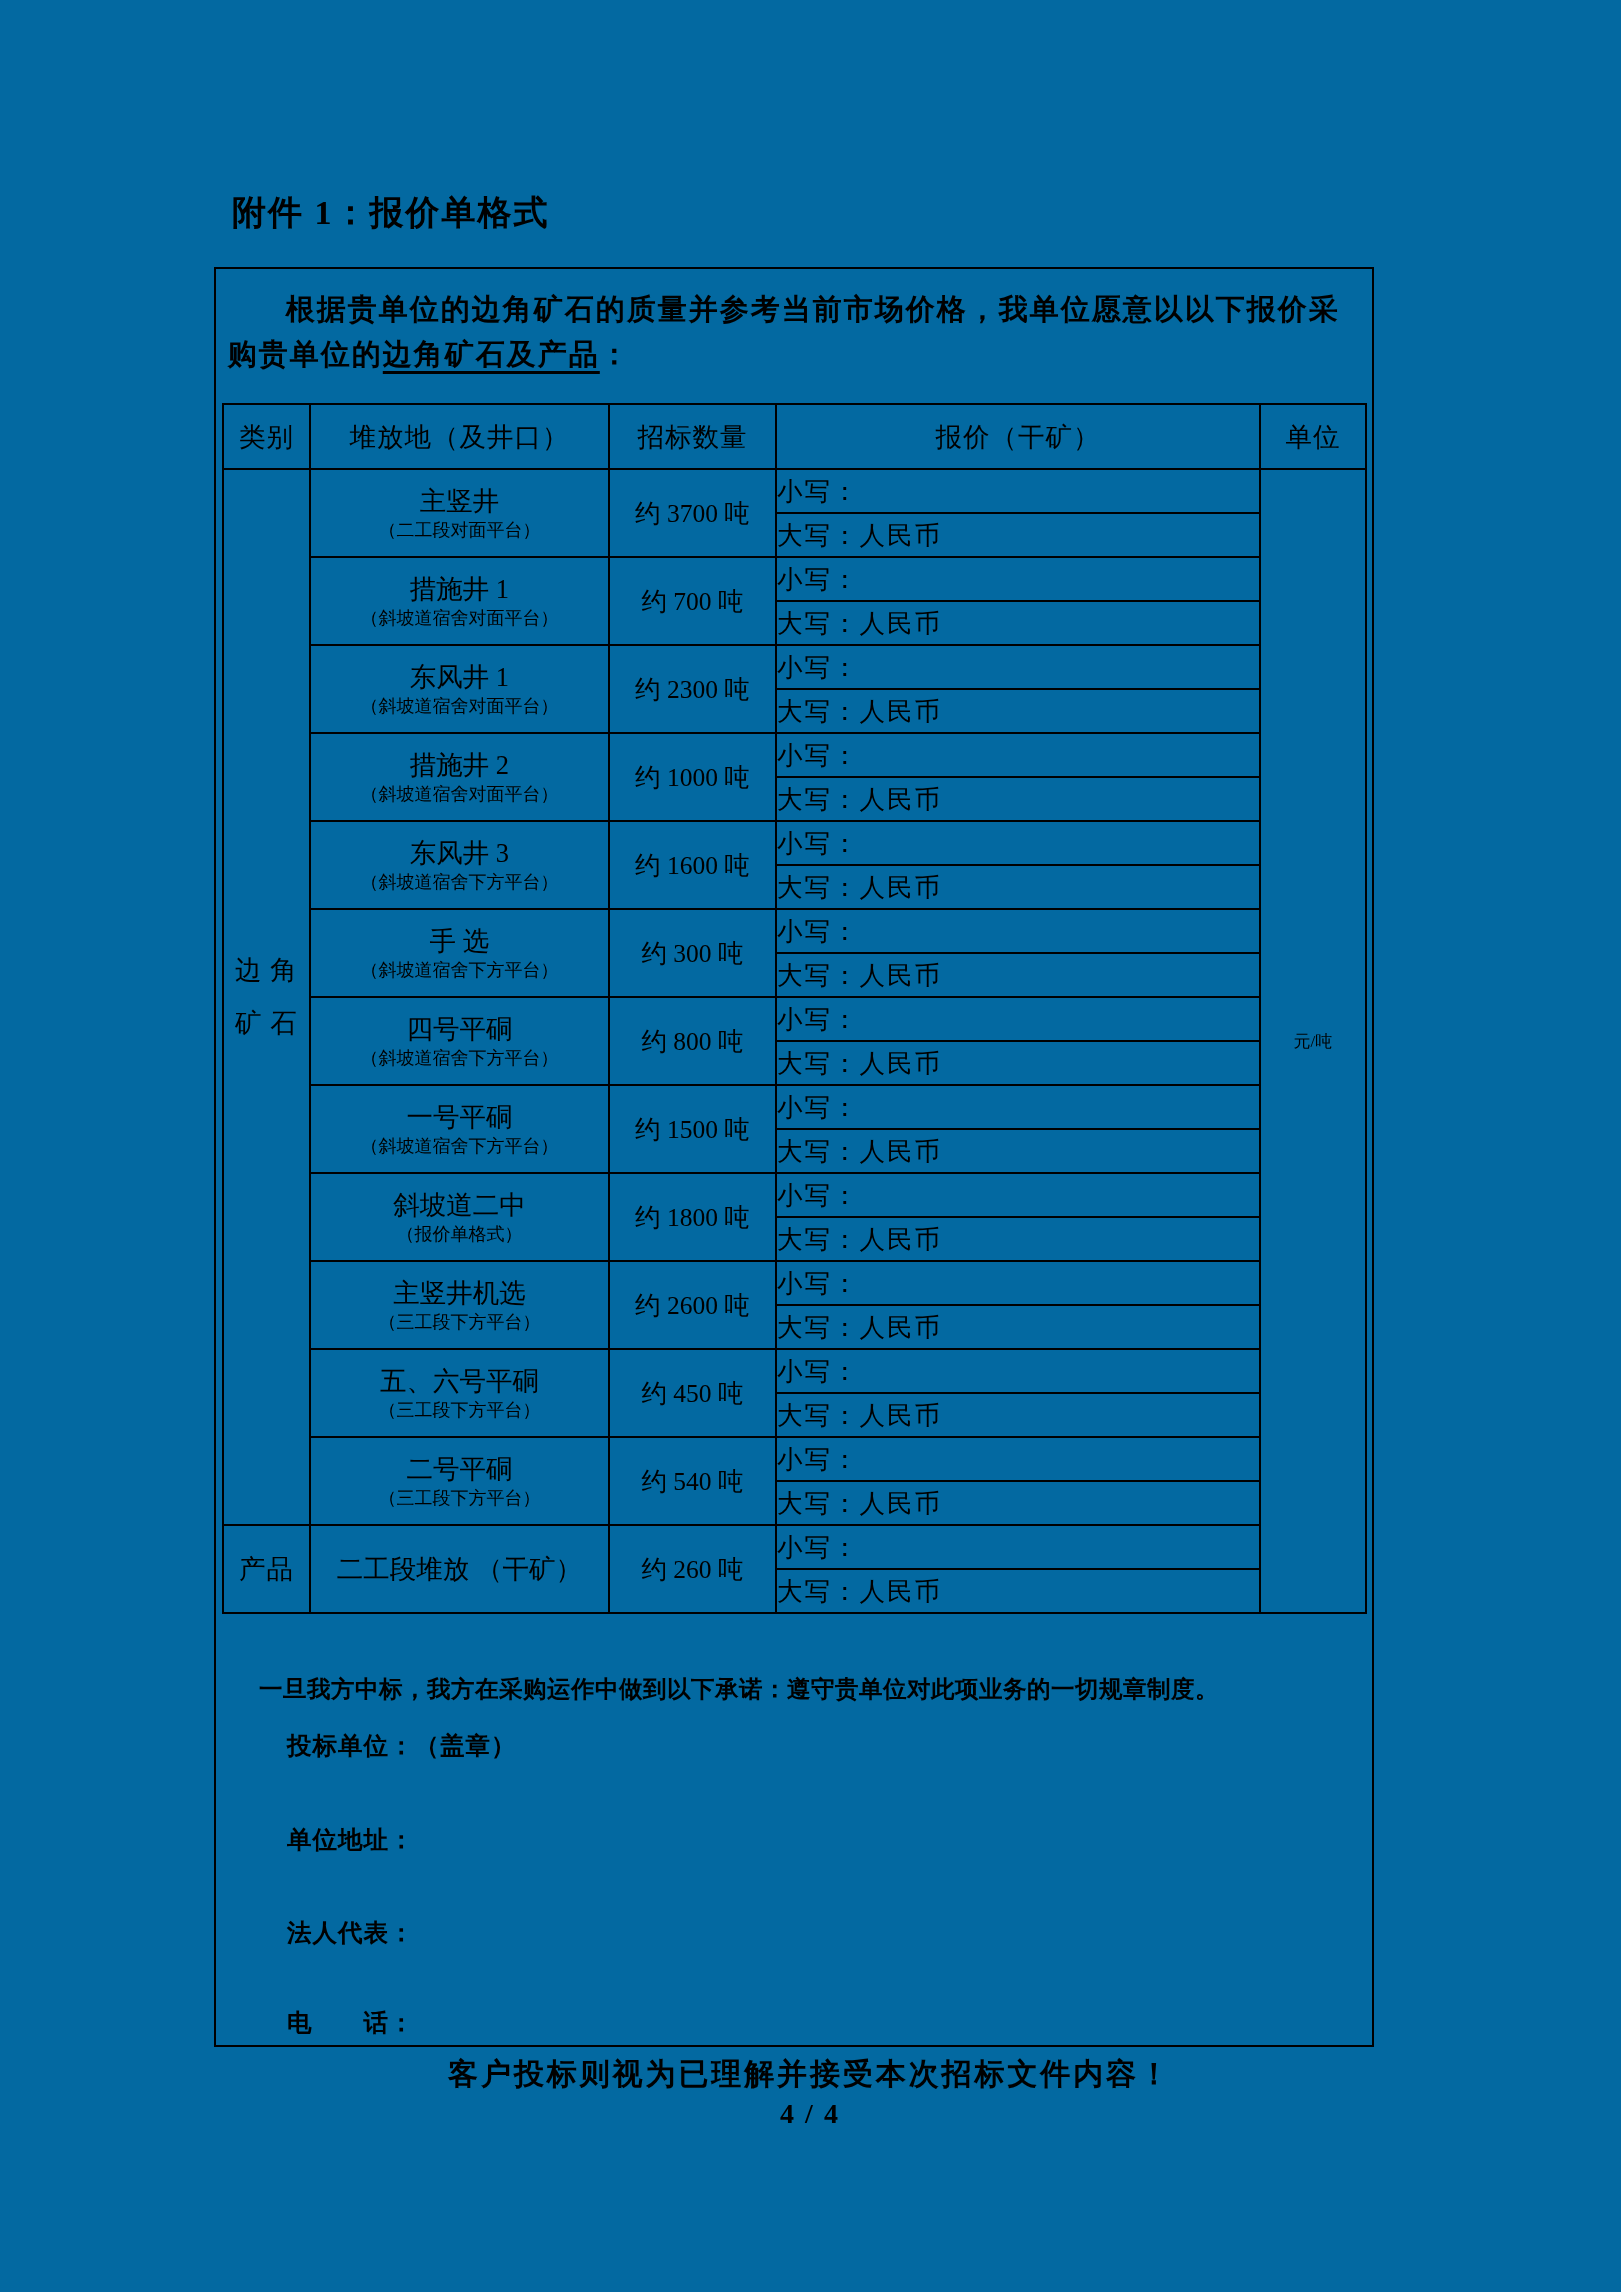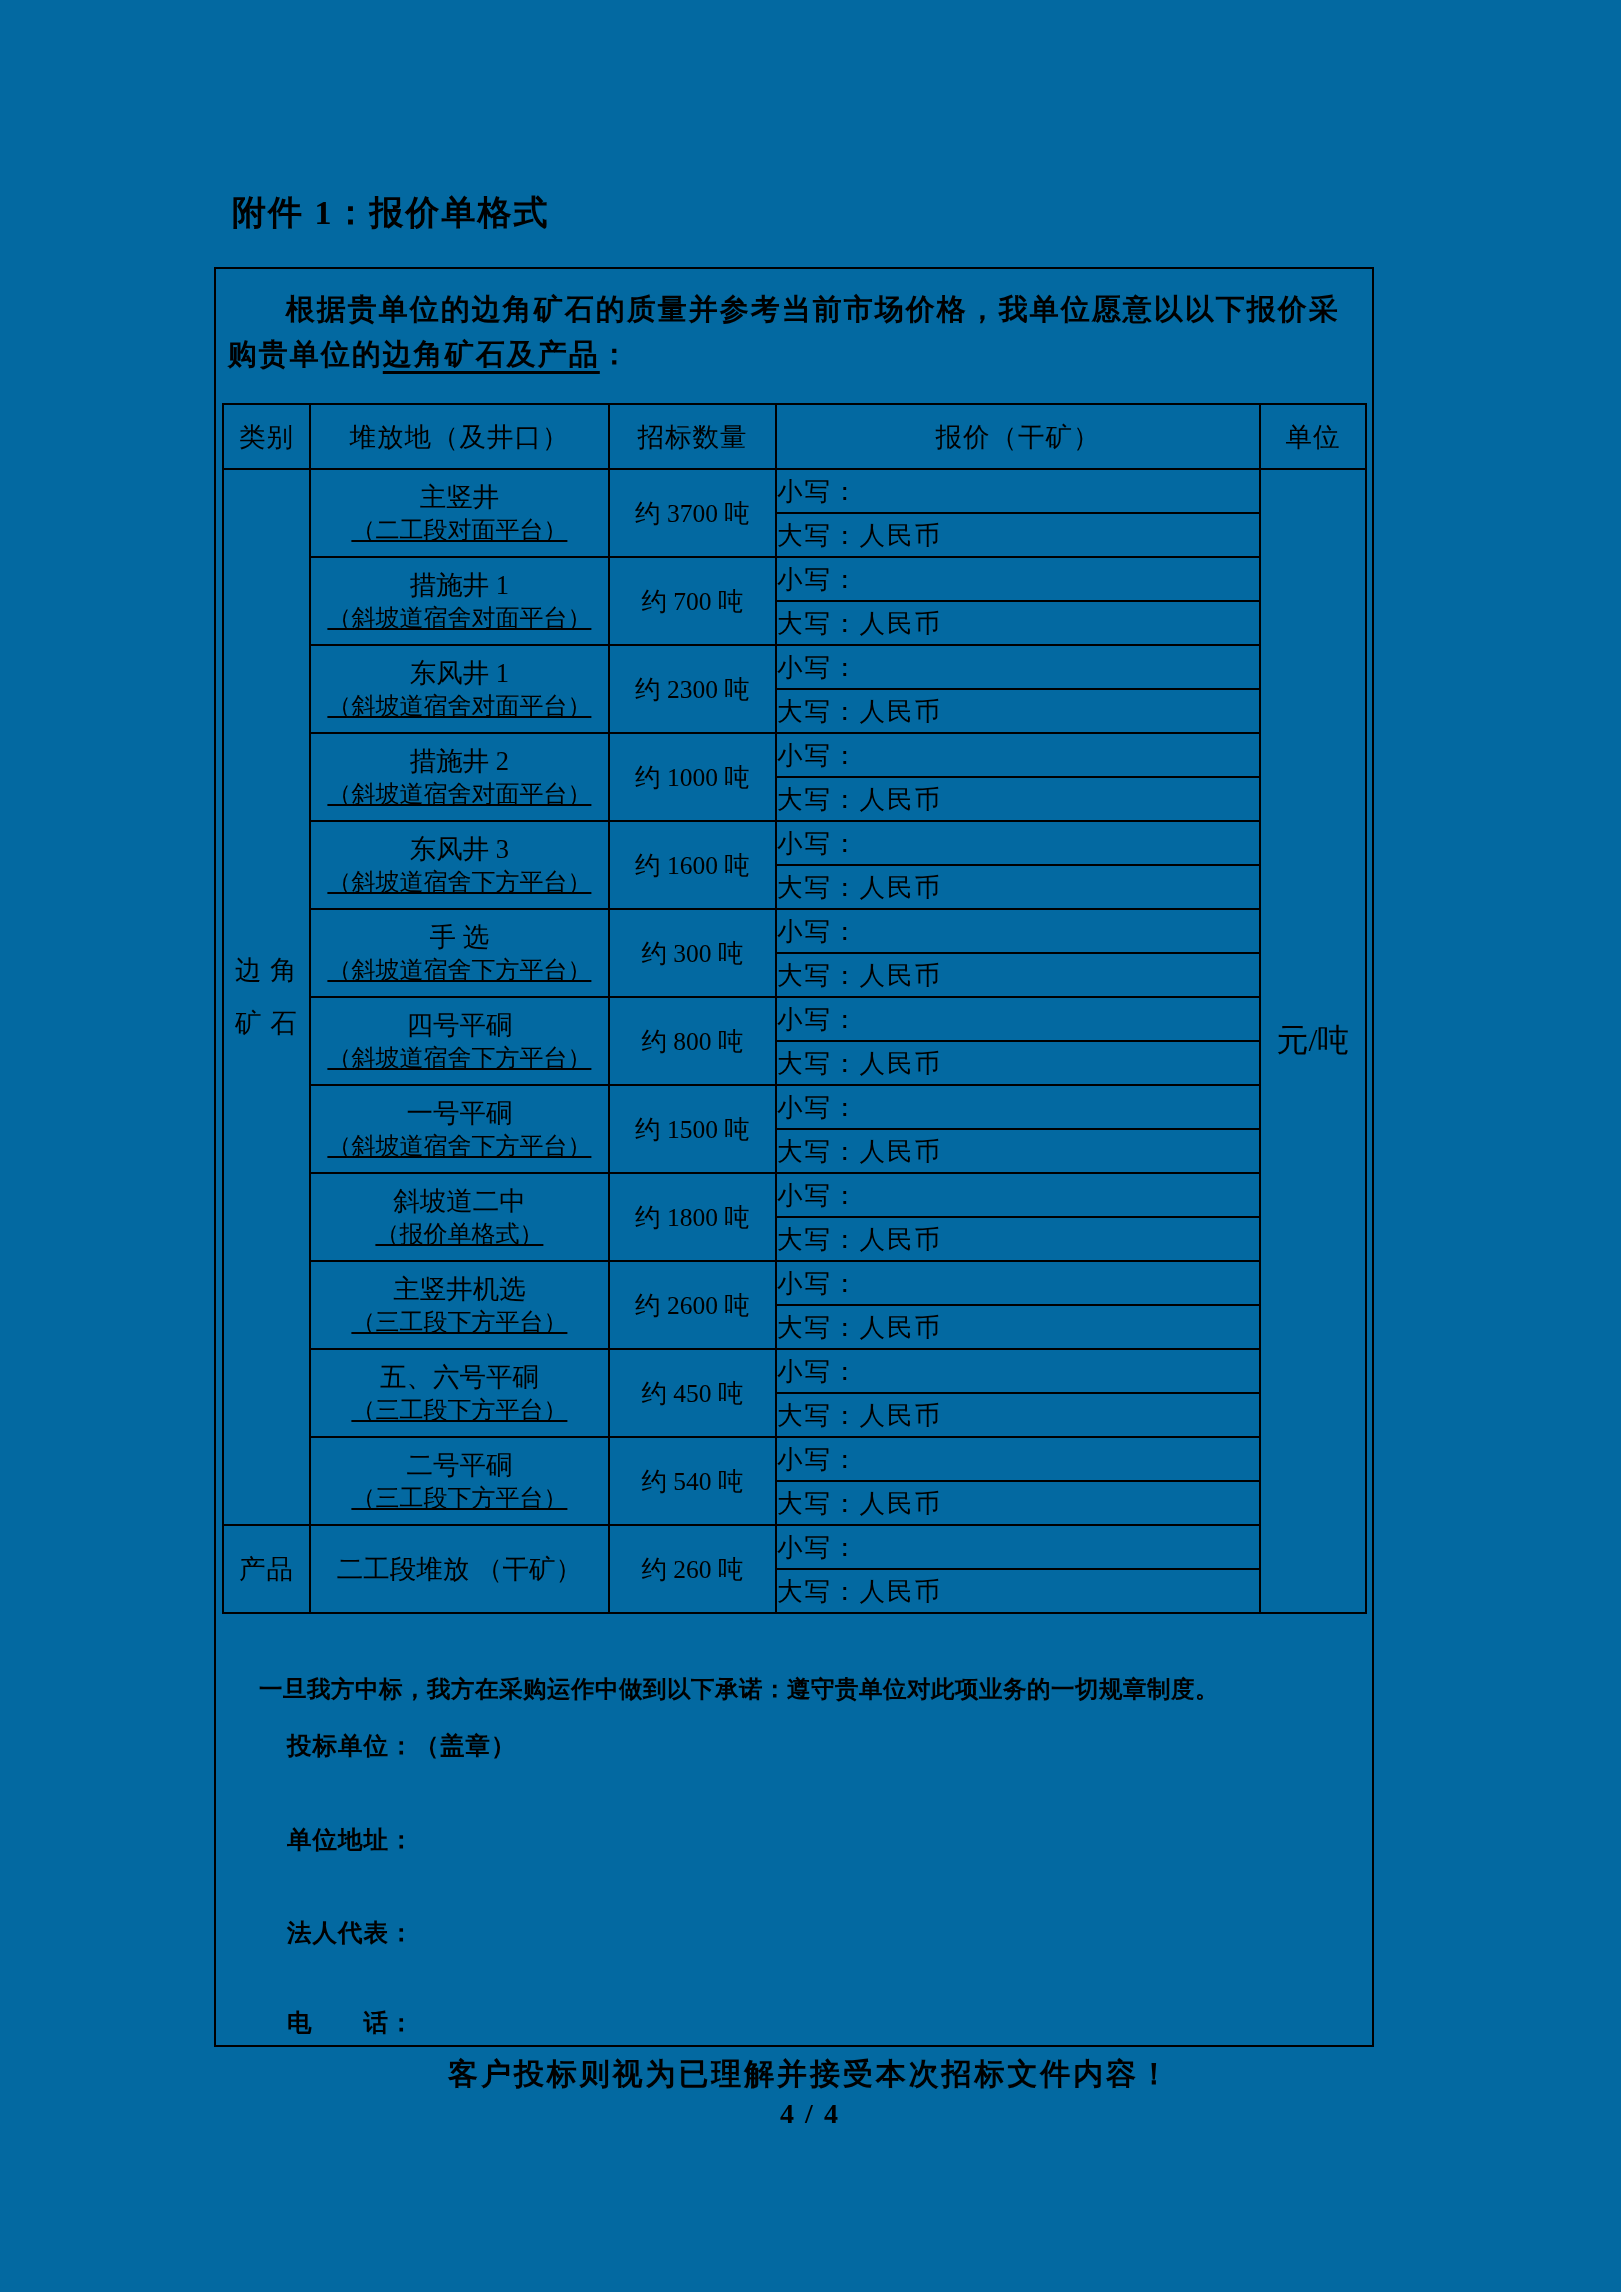--- a/index.html
+++ b/index.html
@@ -69,30 +69,30 @@
   .quote-table tr.row-start td { border-top: 2.9px solid #000; }
   .cell-cat {
     text-align: center;
     font-size: 26.5px;
     white-space: pre-line;
     line-height: 2.0;
     letter-spacing: 1px;
   }
   .cell-name { text-align: center; vertical-align: middle; }
   .name-main { font-size: 26.5px; line-height: 1.3; }
-  .name-sub  { font-size: 24px; line-height: 1.3; text-decoration: underline; }
+  .name-sub  { font-size: 18px; line-height: 1.3; }
   .cell-qty  { text-align: center; font-size: 25.5px; vertical-align: middle; }
   .cell-price {
     text-align: left;
     font-size: 25.5px;
     vertical-align: middle;
     padding-left: 17.6px;
     letter-spacing: 2px;
   }
-  .cell-unit { text-align: center; font-size: 32px; vertical-align: middle; }
+  .cell-unit { text-align: center; font-size: 17px; vertical-align: middle; }
   .commitment {
     position: absolute;
     left: 43px;
     top: 1404px;
     width: 1103px;
     font-size: 23.5px;
     font-weight: bold;
     white-space: nowrap;
     letter-spacing: 0.5px;
   }

